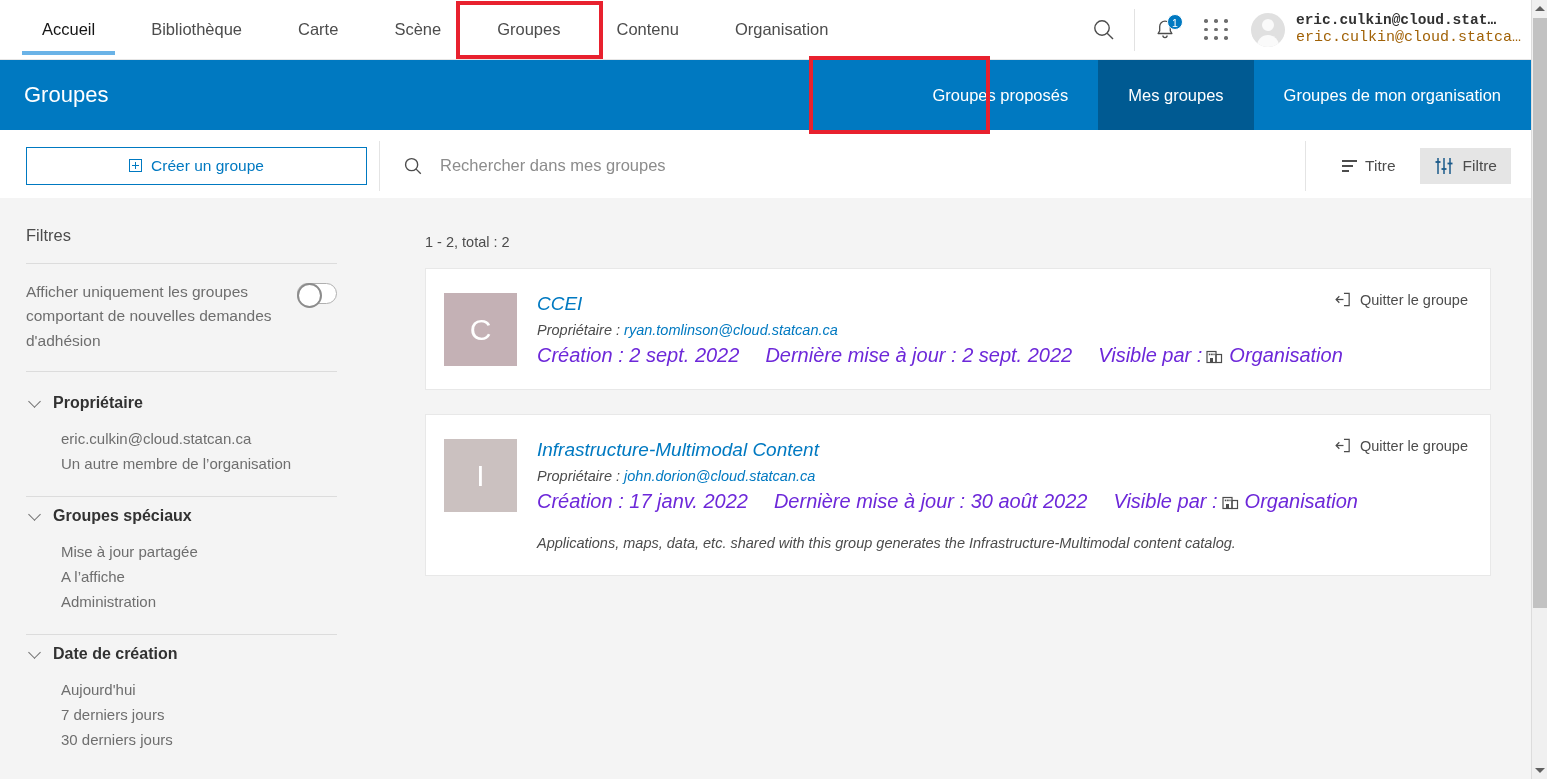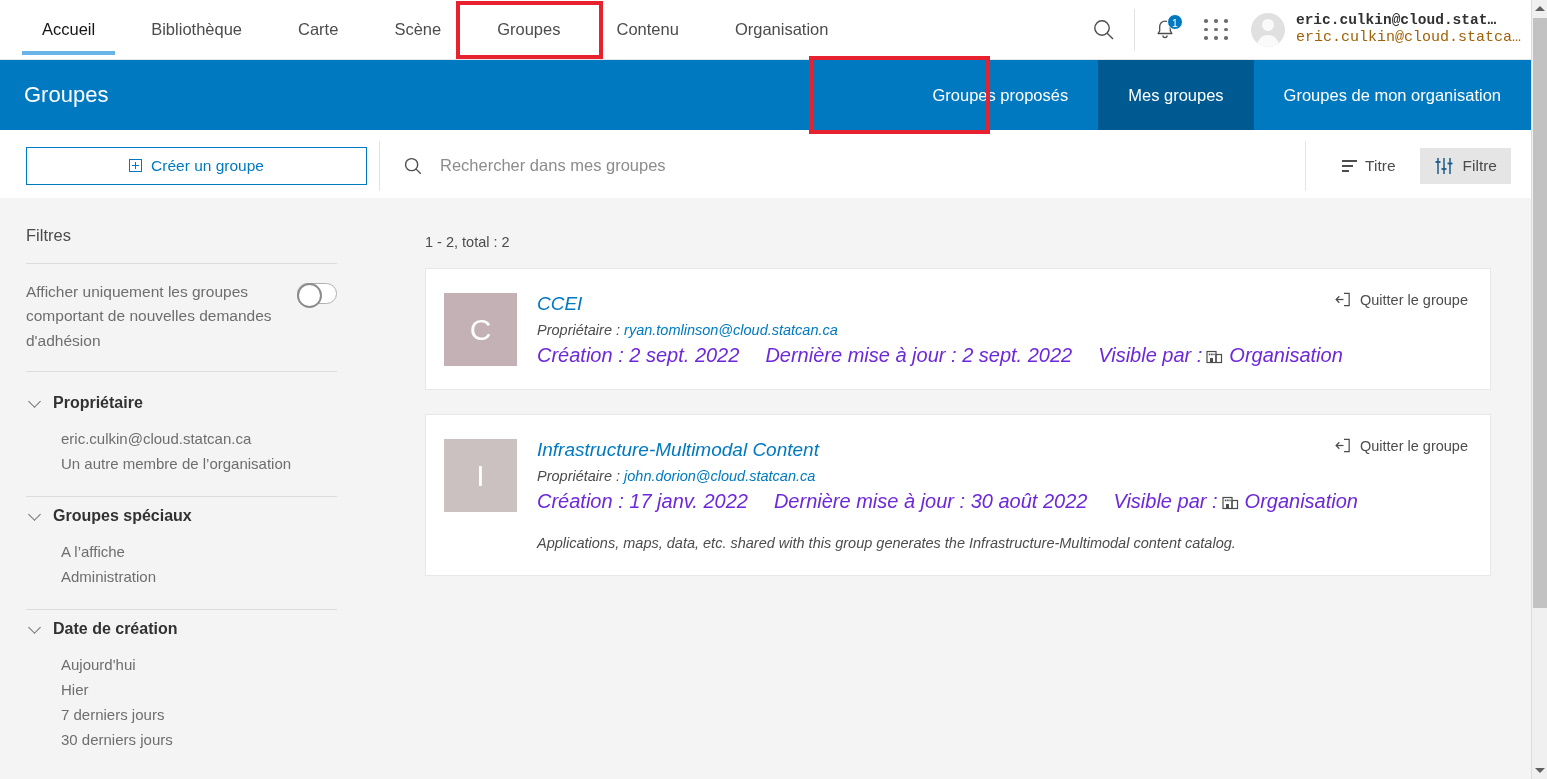--- a/index.html
+++ b/index.html
@@ -358,34 +358,34 @@
         </div>
       </div>
       <div class="facet-rule"></div>
 
       <div class="facet">
         <div class="facet-head">
           <span class="chev"></span>
           <span>Groupes spéciaux</span>
         </div>
         <div class="facet-list">
+          <div class="facet-item">Mise à jour partagée</div>
           <div class="facet-item">A l’affiche</div>
           <div class="facet-item">Administration</div>
         </div>
       </div>
       <div class="facet-rule"></div>
 
       <div class="facet">
         <div class="facet-head">
           <span class="chev"></span>
           <span>Date de création</span>
         </div>
         <div class="facet-list">
           <div class="facet-item">Aujourd'hui</div>
-          <div class="facet-item">Hier</div>
           <div class="facet-item">7 derniers jours</div>
           <div class="facet-item">30 derniers jours</div>
         </div>
       </div>
     </div>
 
     <div class="results">
       <div class="count">1 - 2, total : 2</div>
 
       <div class="card">

